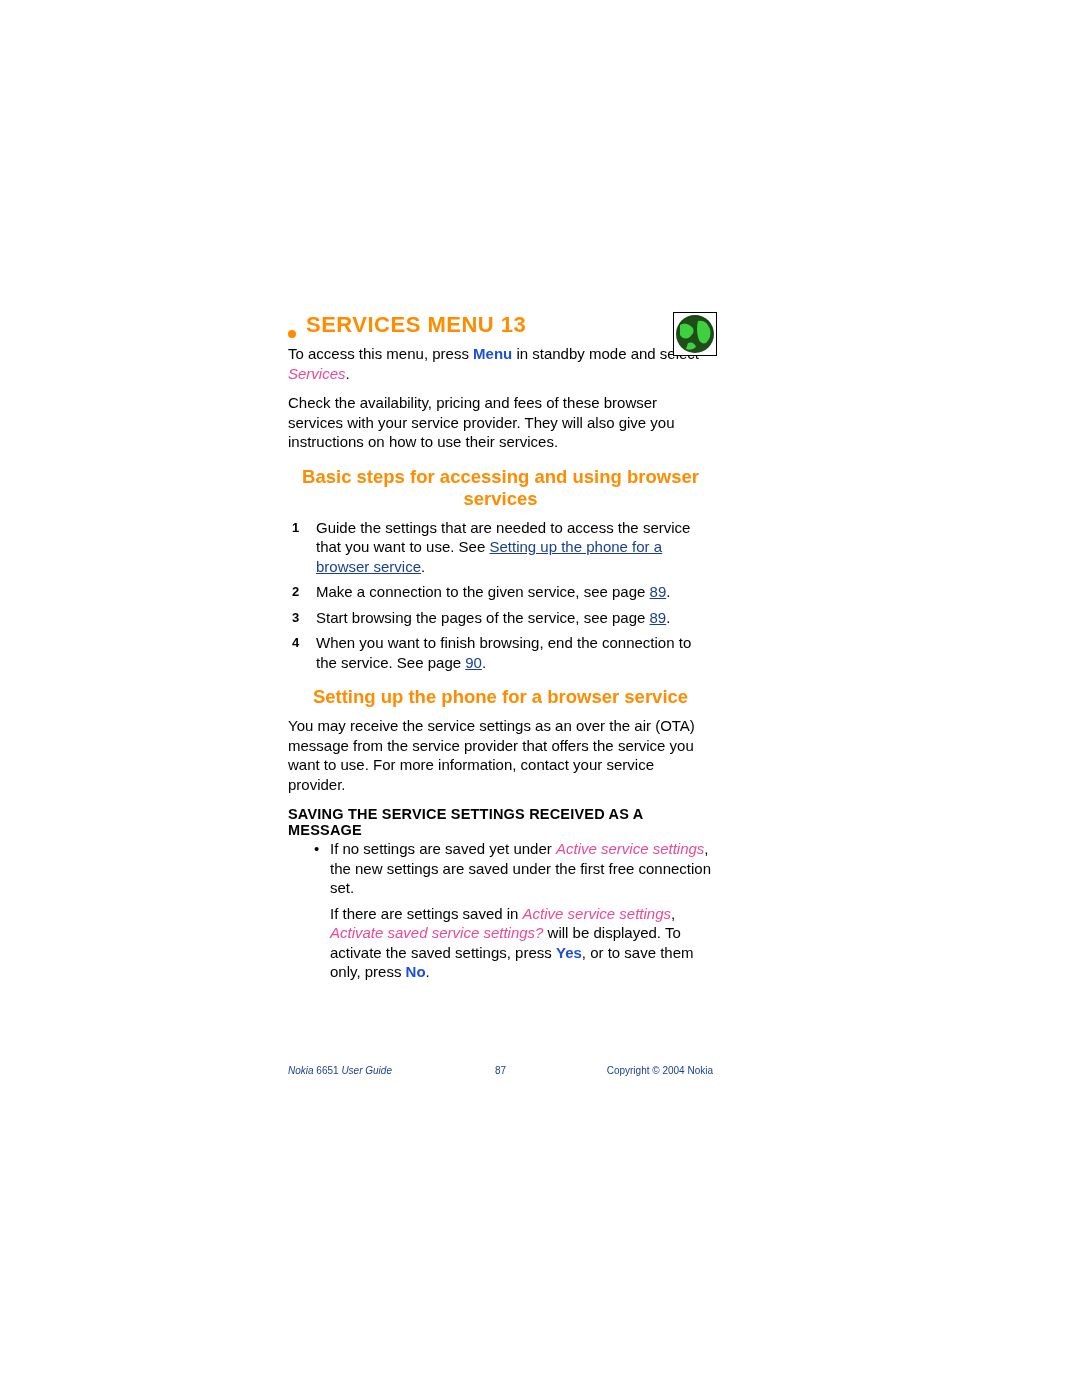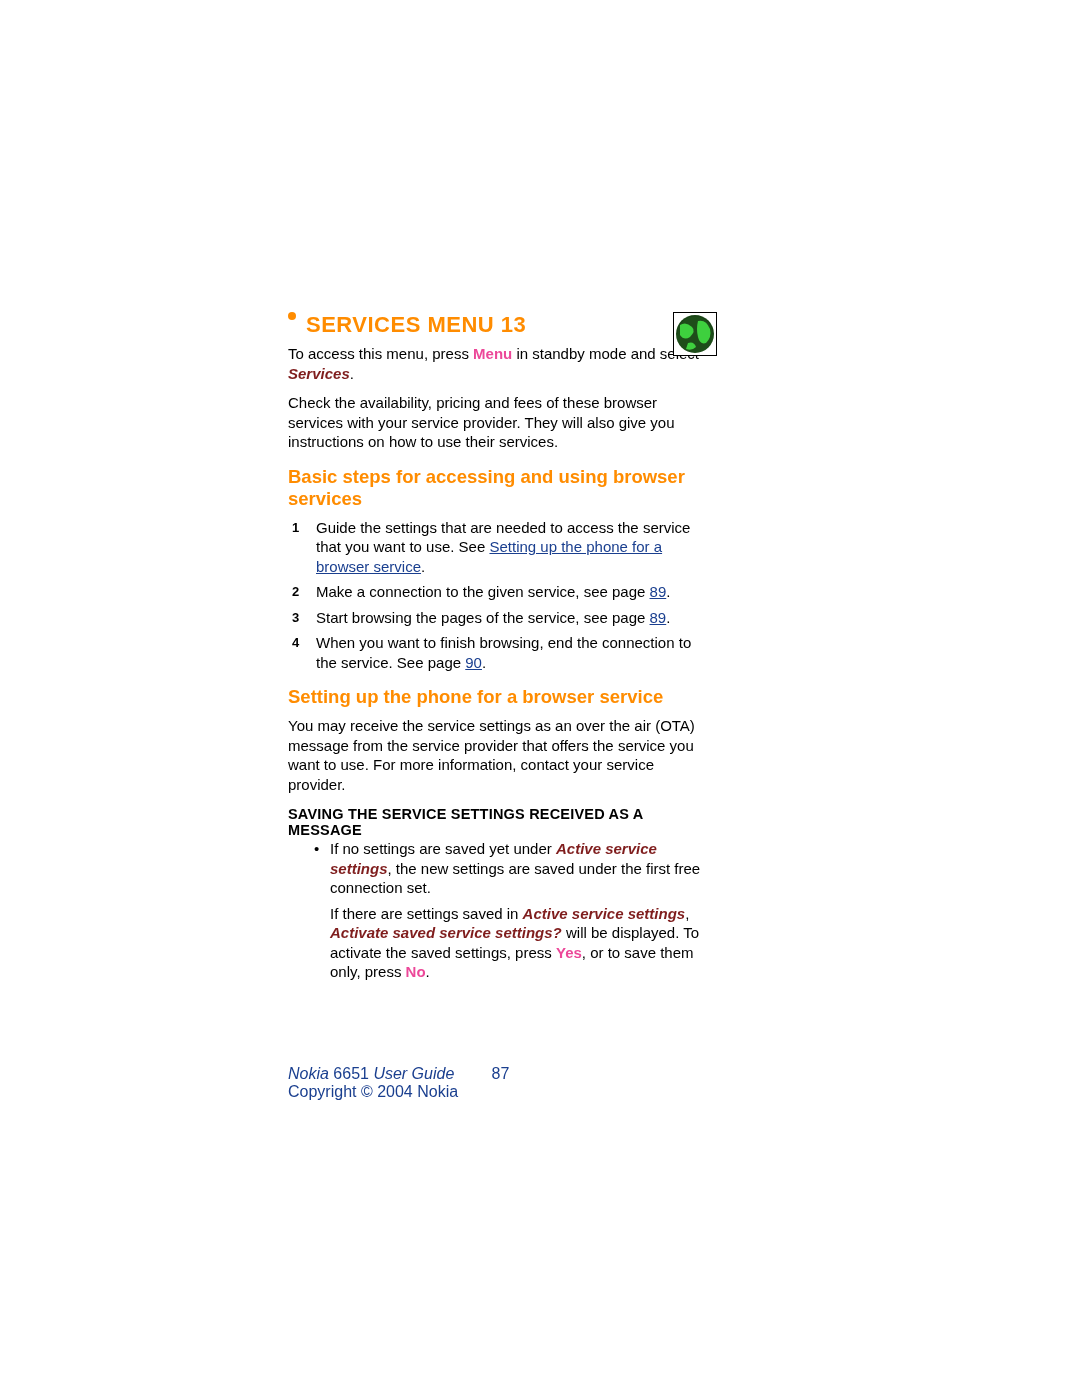--- a/index.html
+++ b/index.html
@@ -13,21 +13,21 @@
     color: #000;
   }
   .page {
     position: absolute;
     left: 288px;
     top: 312px;
     width: 425px;
   }
   .bullet-row {
     display: flex;
-    align-items: flex-start;
+    align-items: flex-end;
     margin-bottom: 6px;
   }
   .bullet-dot {
     width: 8px;
     height: 8px;
     border-radius: 50%;
     background: #ff8c00;
     margin-right: 10px;
     flex-shrink: 0;
   }
@@ -42,28 +42,29 @@
     line-height: 1.3;
     width: 360px;
     margin-bottom: 8px;
   }
   .para {
     font-size: 15px;
     line-height: 1.3;
     width: 420px;
     margin-bottom: 10px;
   }
-  .bold-orange { color: #ec4899; font-weight: 700; }
-  .italic-orange { color: #7f1d1d; font-style: italic; font-weight: bold; }
+  .bold-orange { color: #1d4ed8; font-weight: 700; }
+  .italic-orange { color: #ec4899; font-style: italic; }
   .h2 {
     color: #ff8c00;
     font-weight: 700;
     font-size: 18.5px;
     margin-top: 14px;
     margin-bottom: 8px;
+    text-align: center;
   }
   .h3-black {
     font-weight: 700;
     font-size: 14.5px;
     margin-top: 12px;
     margin-bottom: 1px;
     letter-spacing: 0.2px;
   }
   .numlist {
     display: flex;
@@ -105,23 +106,22 @@
     height: 42px;
     border: 1px solid #000;
   }
   .footer {
     position: absolute;
     left: 288px;
     top: 1065px;
     width: 425px;
     display: flex;
     justify-content: space-between;
-    font-size: 16px;
+    font-size: 10px;
     color: #1a3f8f;
-    flex-direction: column;
   }
   .footer .left { font-style: italic; }
   .footer .left .normal { font-style: normal; }
   .footer .center {
     position: absolute;
     left: 50%;
     transform: translateX(-50%);
   }
 </style>
 </head>

